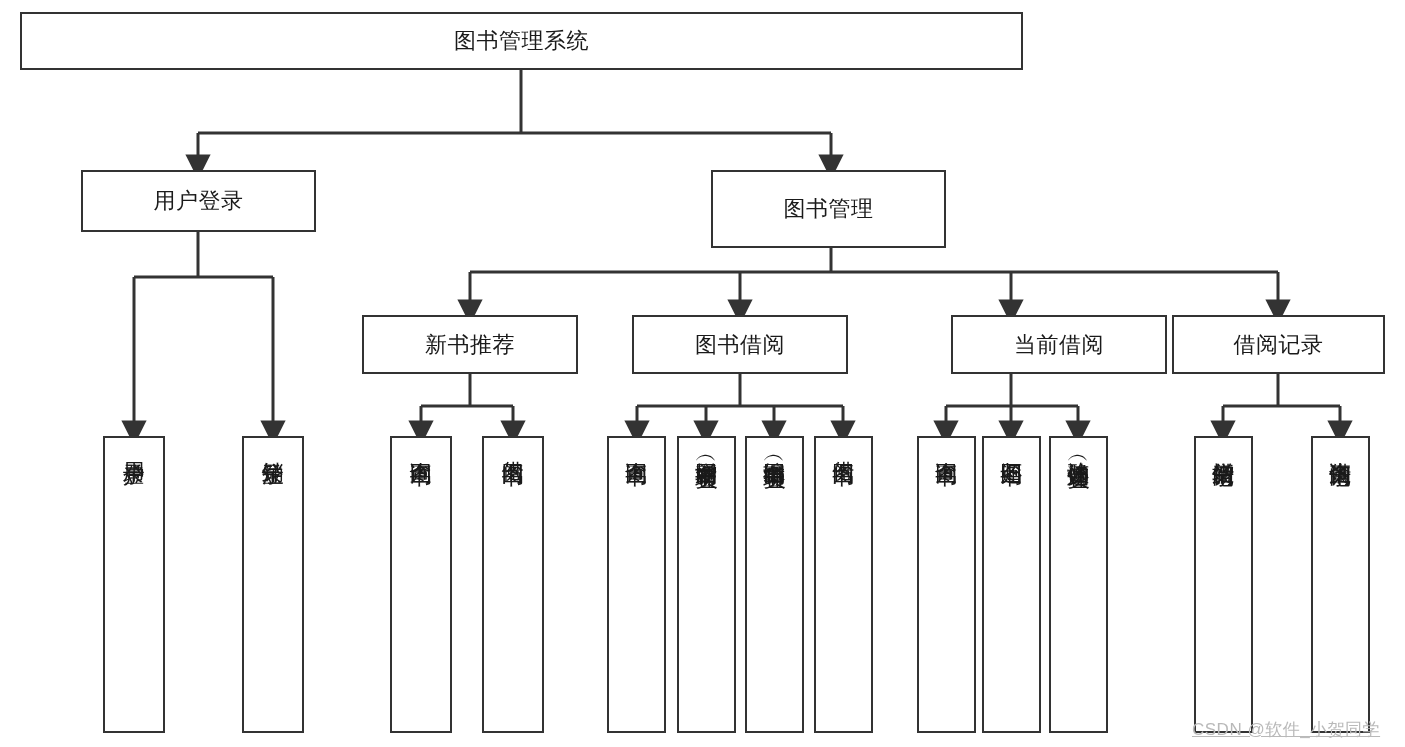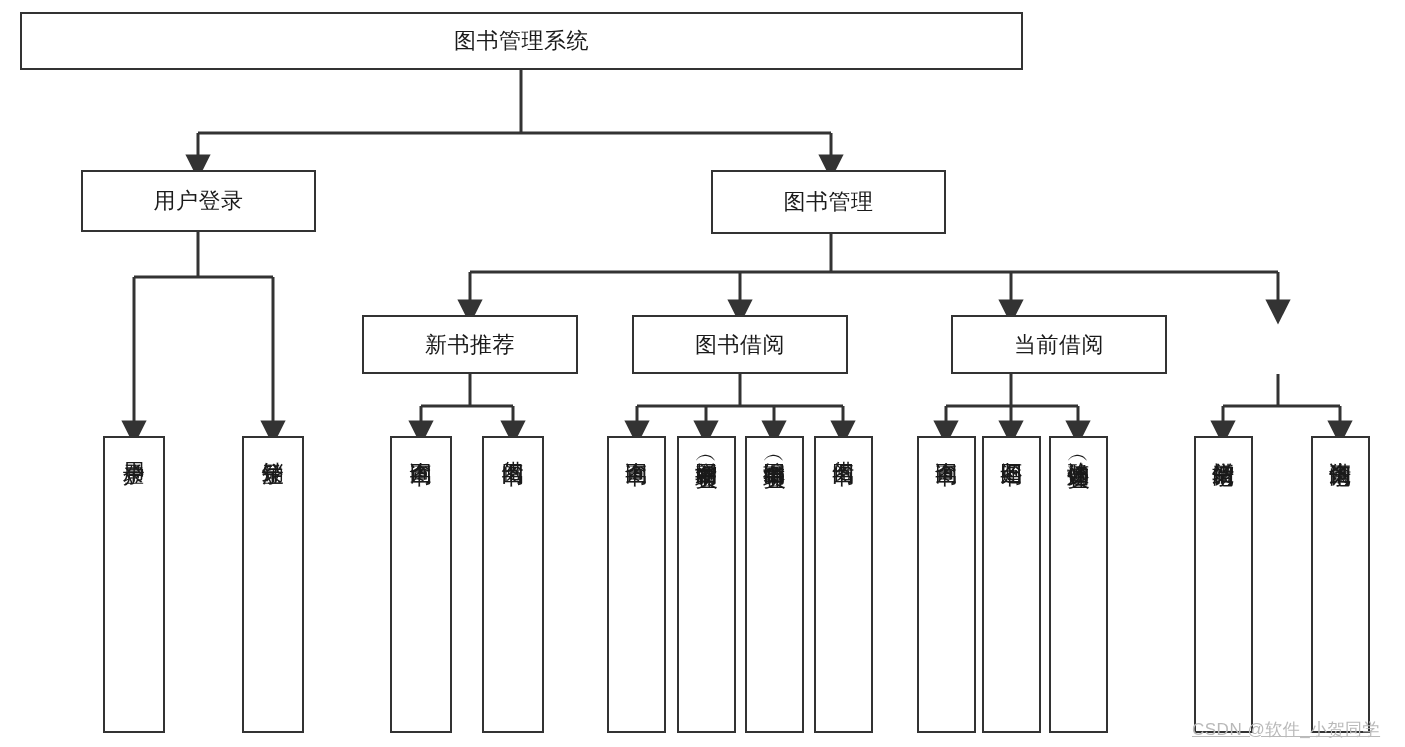--- a/index.html
+++ b/index.html
@@ -124,32 +124,35 @@
     </g>
   </svg>
 
   <div class="node horizontal" style="left:20px; top:12px; width:1003px; height:58px;">
     <span class="node-label">图书管理系统</span>
   </div>
 
   <div class="node horizontal" style="left:81px; top:170px; width:235px; height:62px;">
     <span class="node-label">用户登录</span>
   </div>
-  <div class="node horizontal" style="left:711px; top:170px; width:235px; height:64px;">
+  <div class="node horizontal" style="left:711px; top:170px; width:235px; height:78px;">
     <span class="node-label">图书管理</span>
   </div>
 
   <div class="node horizontal" style="left:632px; top:315px; width:216px; height:59px;">
     <span class="node-label">图书借阅</span>
   </div>
   <div class="node horizontal" style="left:362px; top:315px; width:216px; height:59px;">
     <span class="node-label">新书推荐</span>
   </div>
   <div class="node horizontal" style="left:903px; top:315px; width:216px; height:59px;margin-left:48px;">
     <span class="node-label">当前借阅</span>
+  </div>
+  <div class="node horizontal" style="left:1172px; top:315px; width:213px; height:59px;">
+    <span class="node-label">借阅记录</span>
   </div>
 
   <div class="node vertical" style="left:103px; top:436px; width:62px; height:297px;">
     <span class="node-label">用户登录</span>
   </div>
   <div class="node vertical" style="left:242px; top:436px; width:62px; height:297px;">
     <span class="node-label">注销登录</span>
   </div>
 
   <div class="node vertical" style="left:390px; top:436px; width:62px; height:297px;">

